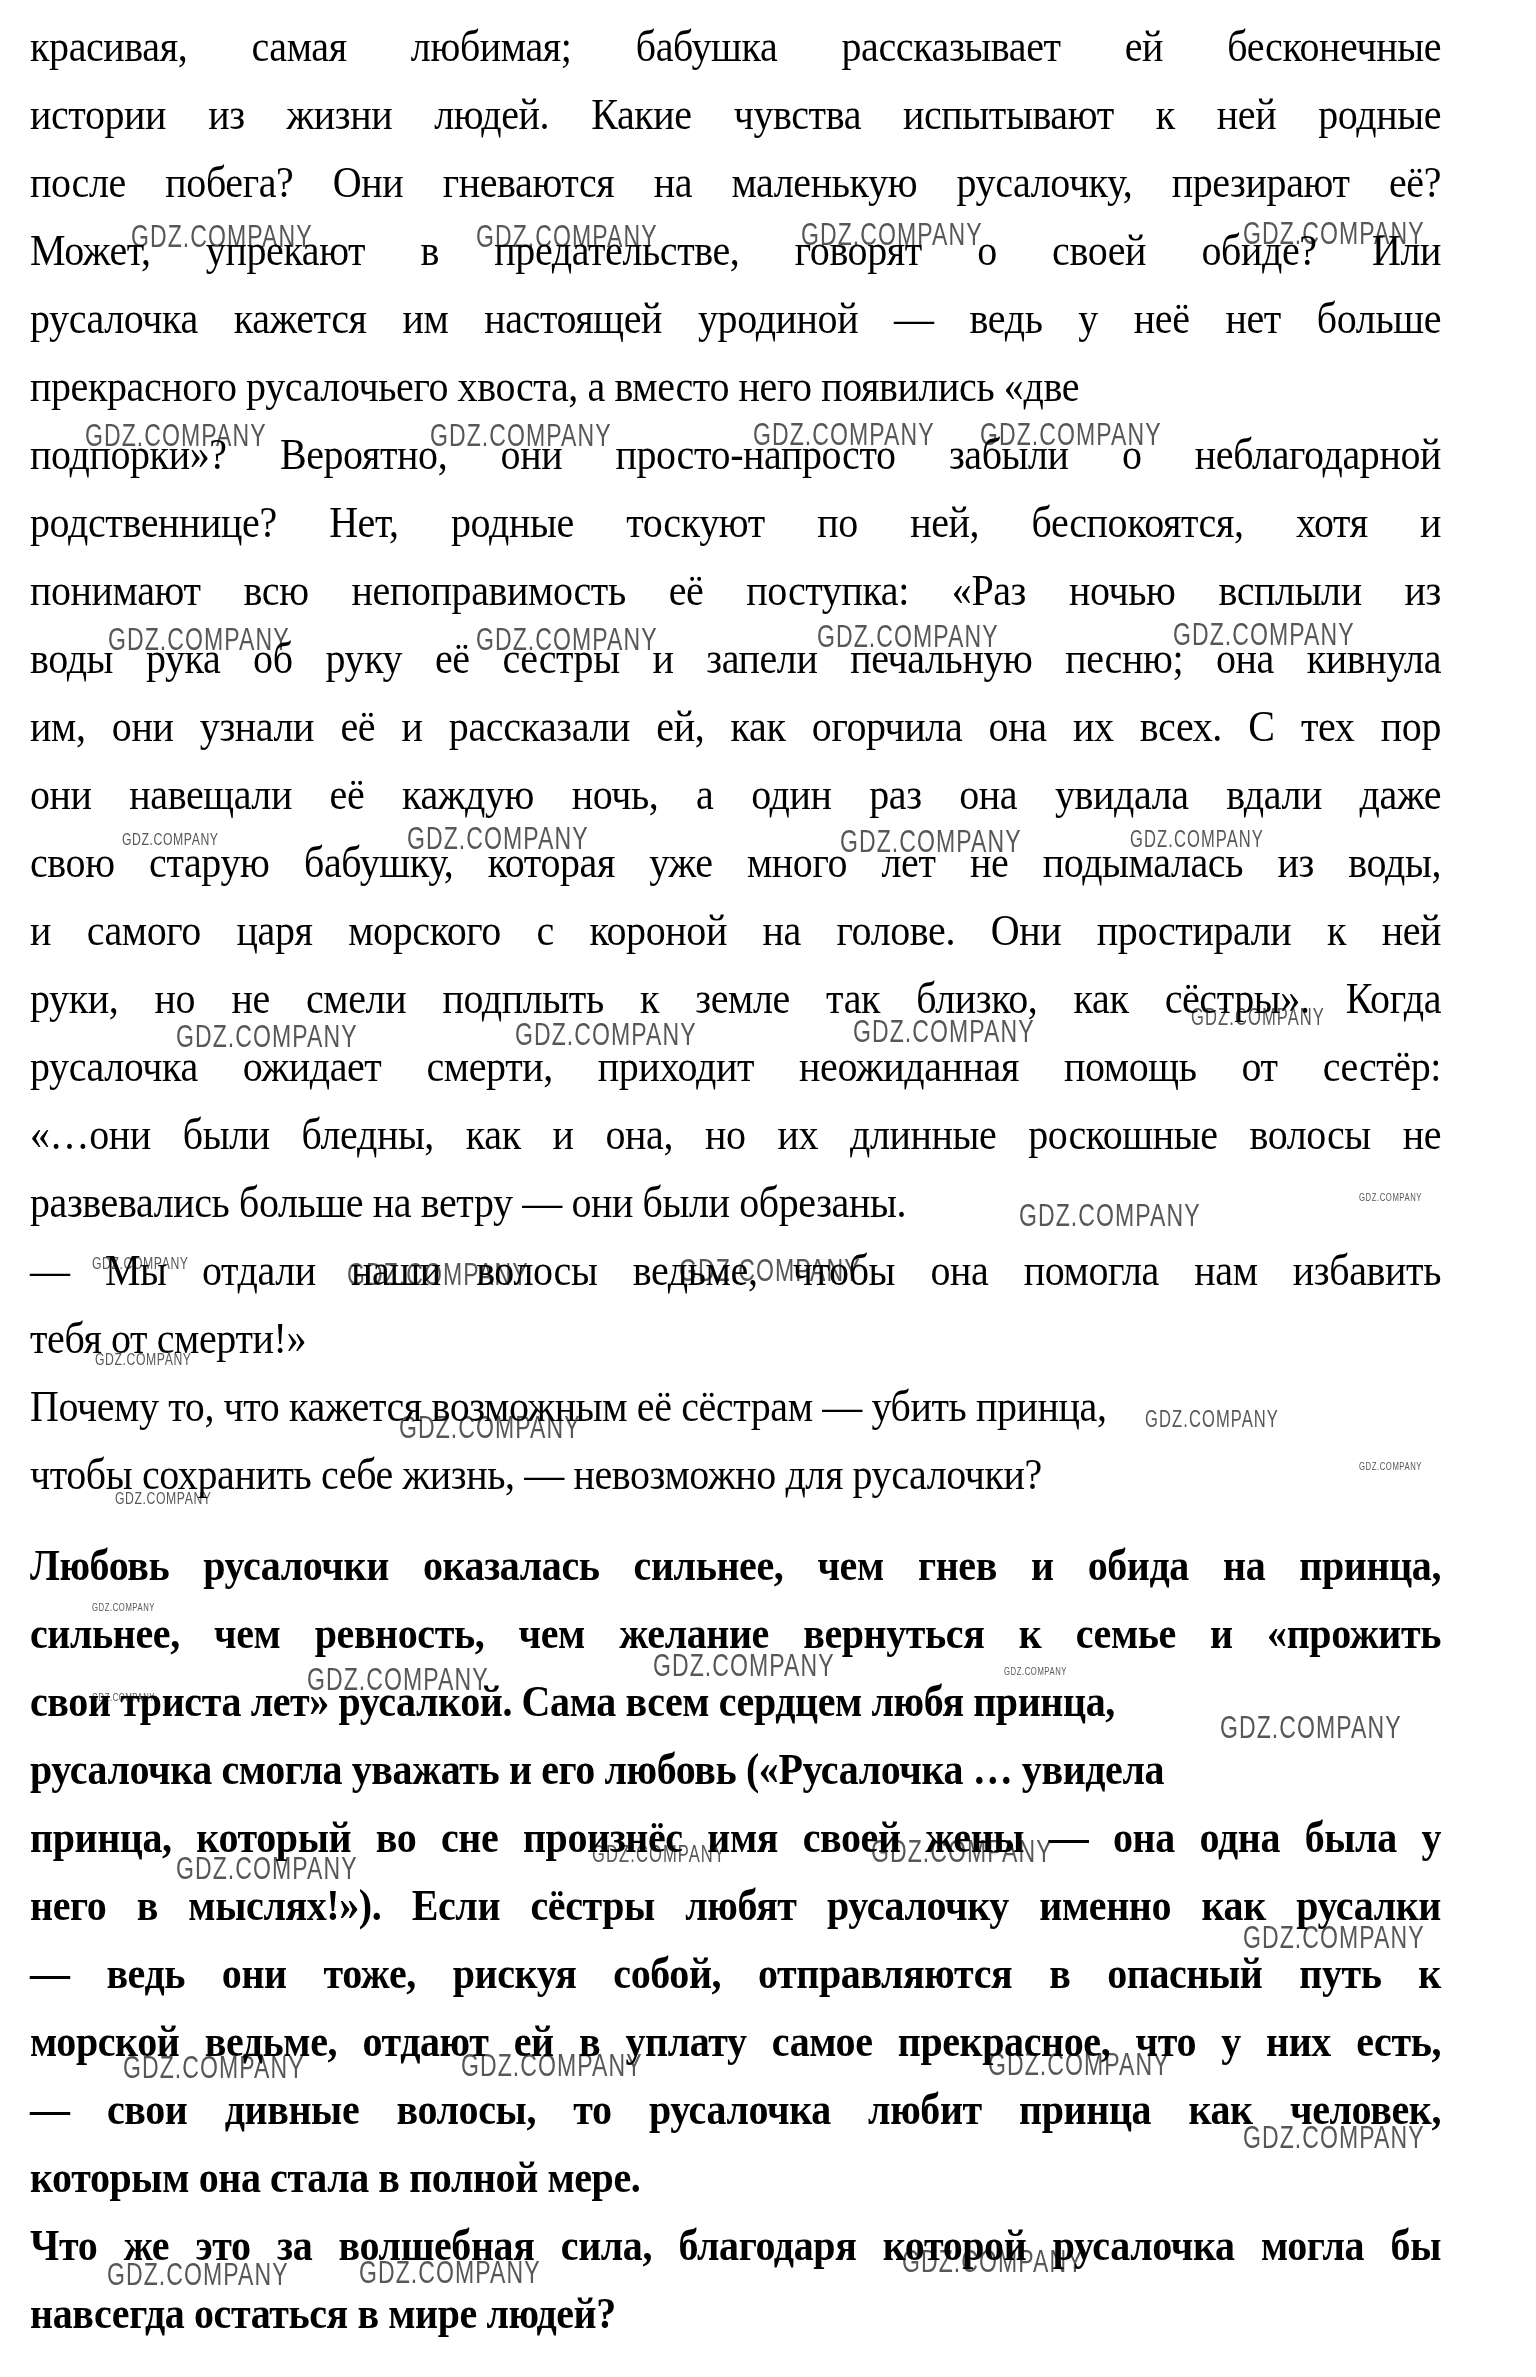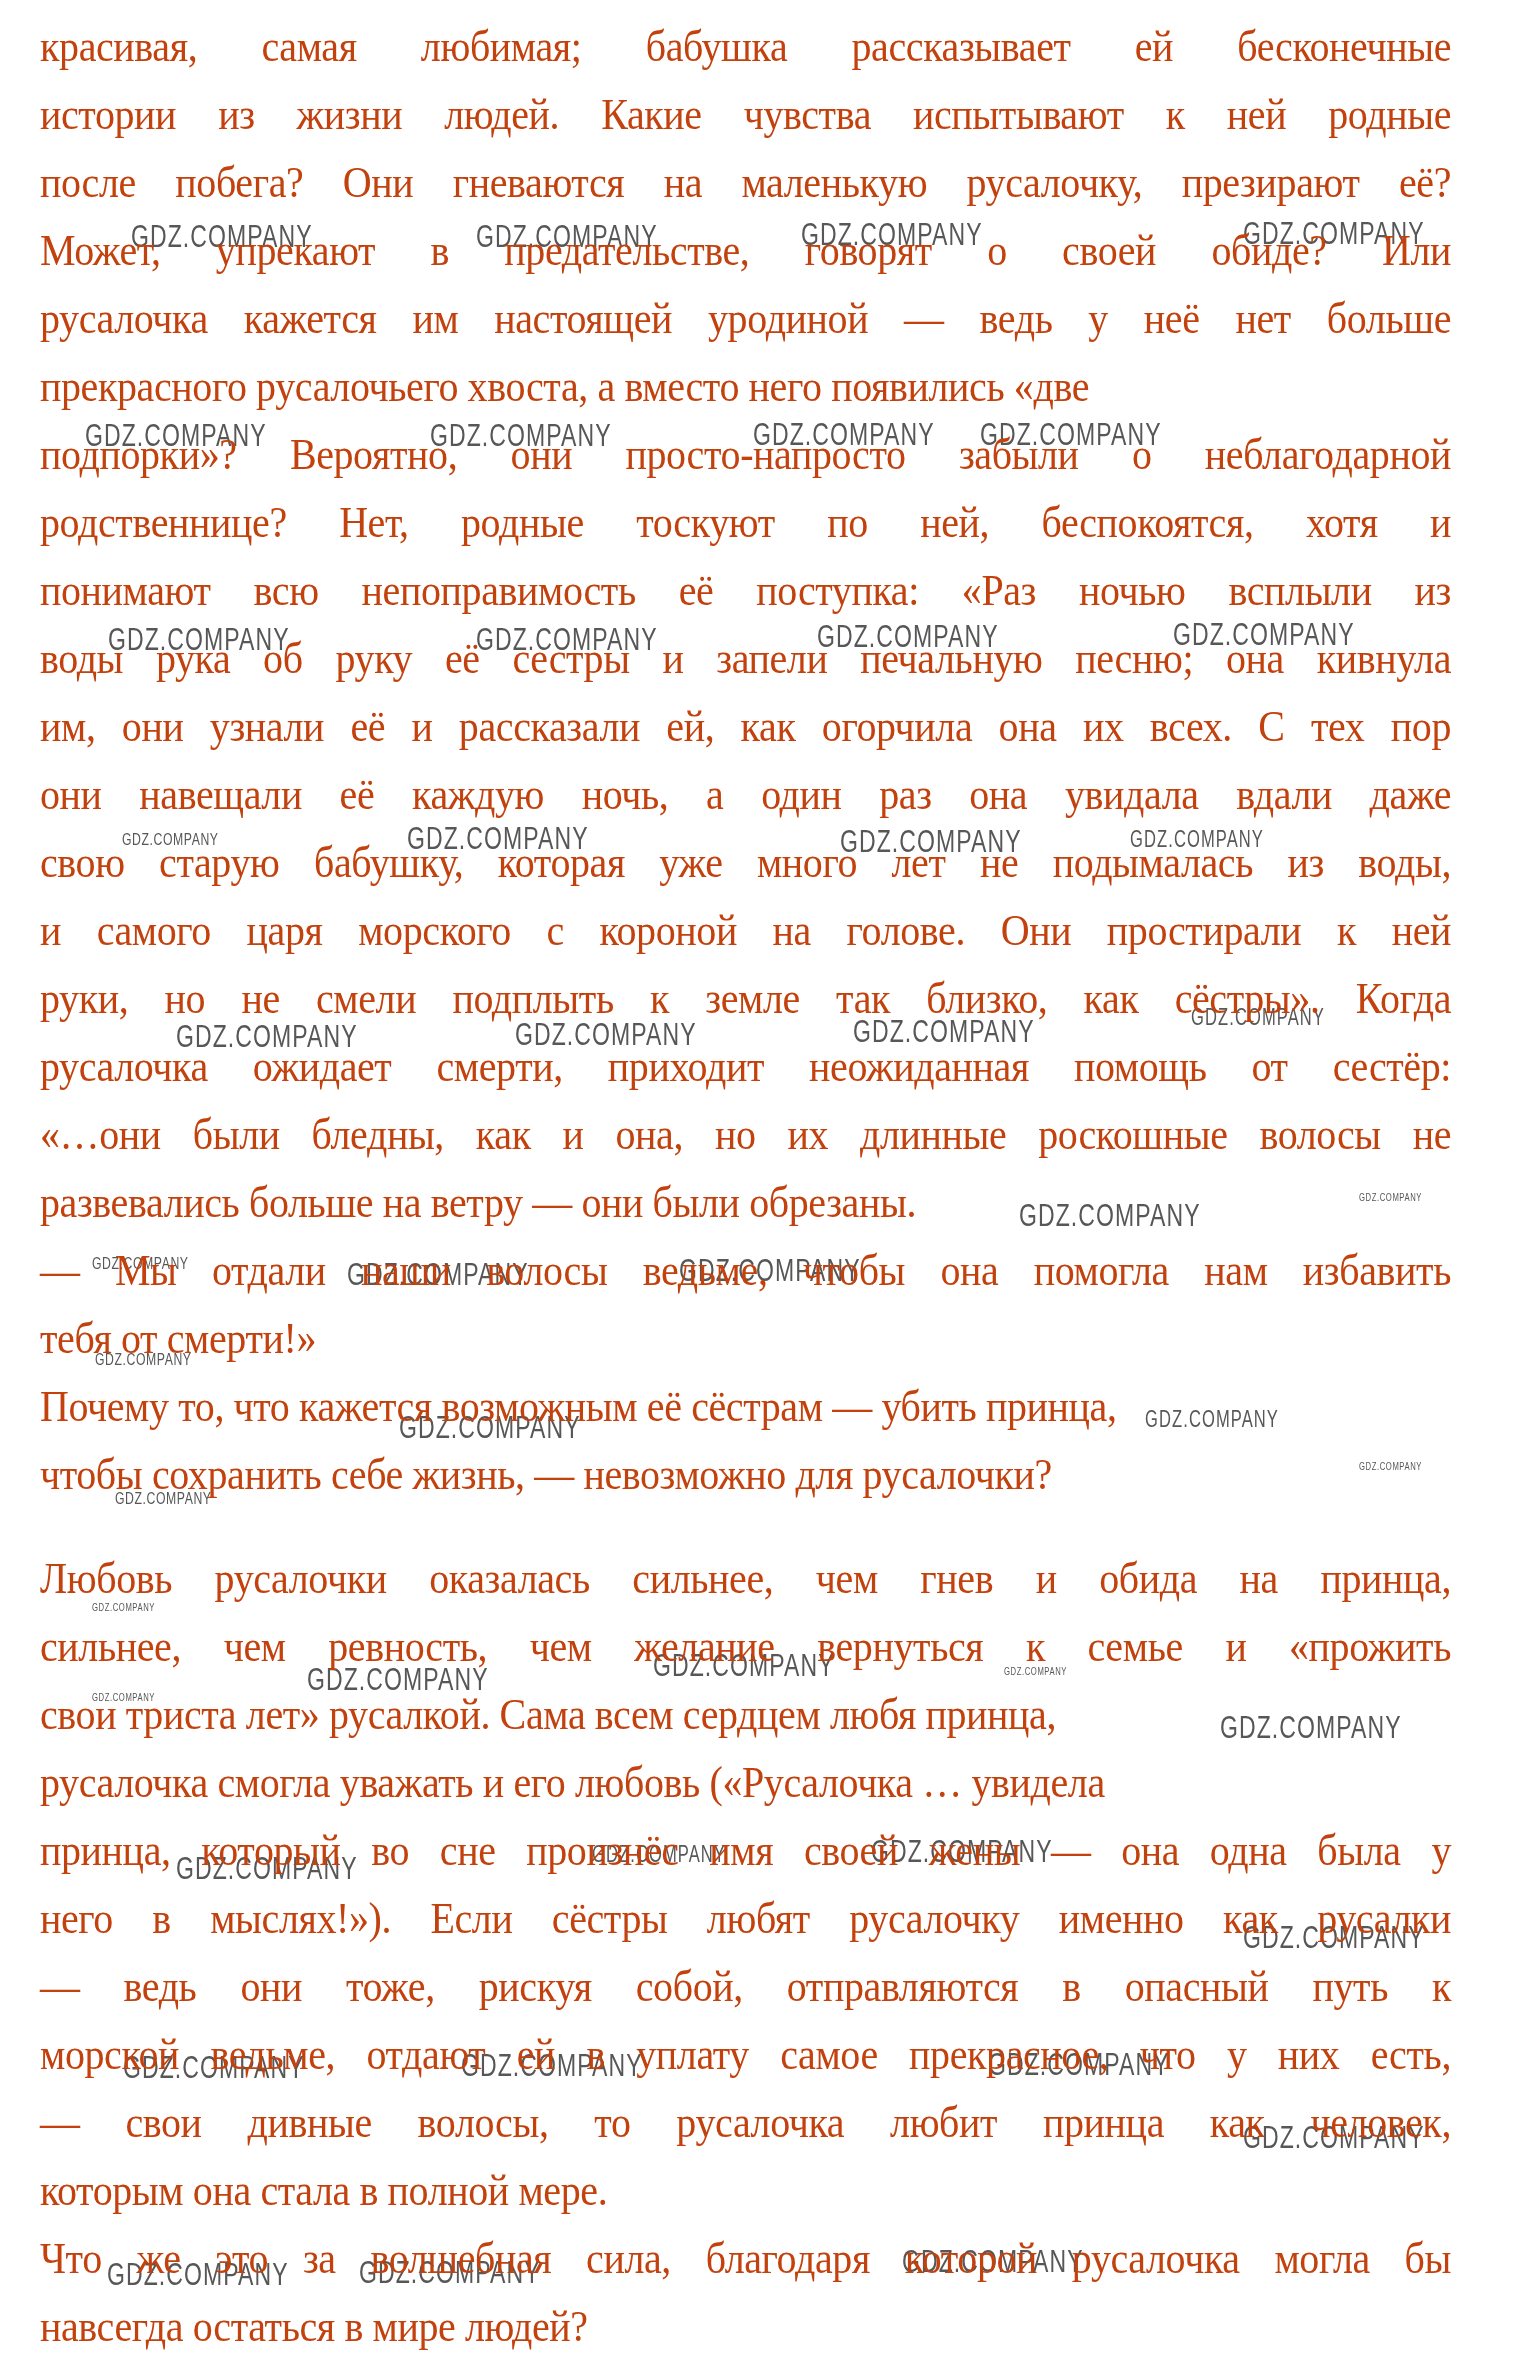--- a/index.html
+++ b/index.html
@@ -28,24 +28,24 @@
     line-height: 1;
     opacity: 0.9;
   }
   .wm-lg { font-size: 32px; }
   .wm-md { font-size: 23px; }
   .wm-sm { font-size: 17px; letter-spacing: 0.8px; }
   .wm-xs { font-size: 10.7px; letter-spacing: 0.8px; }
 
   .text-col {
     position: absolute;
-    left: 40px; top: 11.5px;
+    left: 30px; top: 11.5px;
     width: 1411px;
     z-index: 2;
-    color: #c2410c;
+    color: #000000;
   }
   .block { margin: 0; }
   .line {
     height: 68px;
     line-height: 68px;
     font-size: 40px;
     letter-spacing: -0.4px;
     transform: scaleY(1.13);
     transform-origin: 0 50%;
     white-space: normal;
@@ -127,21 +127,21 @@
         <div class="line j">и самого царя морского с короной на голове. Они простирали к ней</div>
         <div class="line j">руки, но не смели подплыть к земле так близко, как сёстры». Когда</div>
         <div class="line j">русалочка ожидает смерти, приходит неожиданная помощь от сестёр:</div>
         <div class="line j">«…они были бледны, как и она, но их длинные роскошные волосы не</div>
         <div class="line">развевались больше на ветру — они были обрезаны.</div>
         <div class="line j">— Мы отдали наши волосы ведьме, чтобы она помогла нам избавить</div>
         <div class="line">тебя от смерти!»</div>
         <div class="line">Почему то, что кажется возможным её сёстрам — убить принца,</div>
         <div class="line">чтобы сохранить себе жизнь, — невозможно для русалочки?</div>
       </div>
-      <div class="block" style="margin-top: 36px;">
+      <div class="block" style="margin-top: 23px; font-weight: bold;">
         <div class="line j">Любовь русалочки оказалась сильнее, чем гнев и обида на принца,</div>
         <div class="line j">сильнее, чем ревность, чем желание вернуться к семье и «прожить</div>
         <div class="line">свои триста лет» русалкой. Сама всем сердцем любя принца,</div>
         <div class="line">русалочка смогла уважать и его любовь («Русалочка … увидела</div>
         <div class="line j">принца, который во сне произнёс имя своей жены — она одна была у</div>
         <div class="line j">него в мыслях!»). Если сёстры любят русалочку именно как русалки</div>
         <div class="line j">— ведь они тоже, рискуя собой, отправляются в опасный путь к</div>
         <div class="line j">морской ведьме, отдают ей в уплату самое прекрасное, что у них есть,</div>
         <div class="line j">— свои дивные волосы, то русалочка любит принца как человек,</div>
         <div class="line">которым она стала в полной мере.</div>

